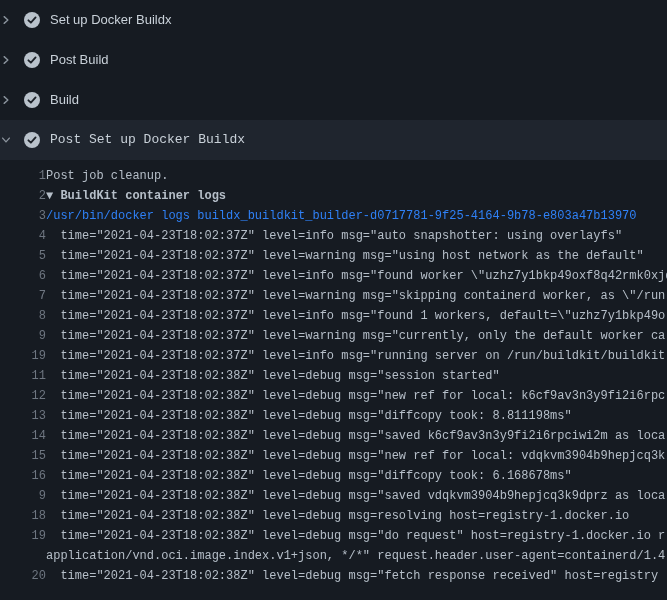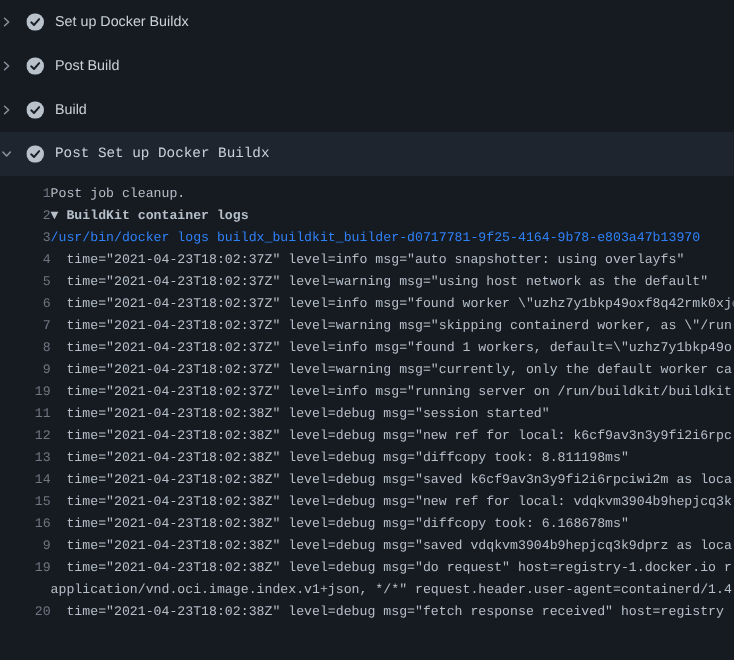--- a/index.html
+++ b/index.html
@@ -237,20 +237,24 @@
       <div class="log-line">
         <span class="ln">16</span>
         <span class="lt"><span class="expander"></span><span>  time="2021-04-23T18:02:38Z" level=debug msg="diffcopy took: 6.168678ms"</span></span>
       </div>
 
       <div class="log-line">
         <span class="ln">9</span>
         <span class="lt"><span class="expander"></span><span>  time="2021-04-23T18:02:38Z" level=debug msg="saved vdqkvm3904b9hepjcq3k9dprz as loca</span></span>
       </div>
 
+      <div class="log-line">
+        <span class="ln">18</span>
+        <span class="lt"><span class="expander"></span><span>  time="2021-04-23T18:02:38Z" level=debug msg=resolving host=registry-1.docker.io</span></span>
+      </div>
 
       <div class="log-line">
         <span class="ln">19</span>
         <span class="lt"><span class="expander"></span><span>  time="2021-04-23T18:02:38Z" level=debug msg="do request" host=registry-1.docker.io r</span></span>
       </div>
 
       <div class="log-line">
         <span class="ln"></span>
         <span class="lt"><span class="expander"></span><span>application/vnd.oci.image.index.v1+json, */*" request.header.user-agent=containerd/1.4</span></span>
       </div>

